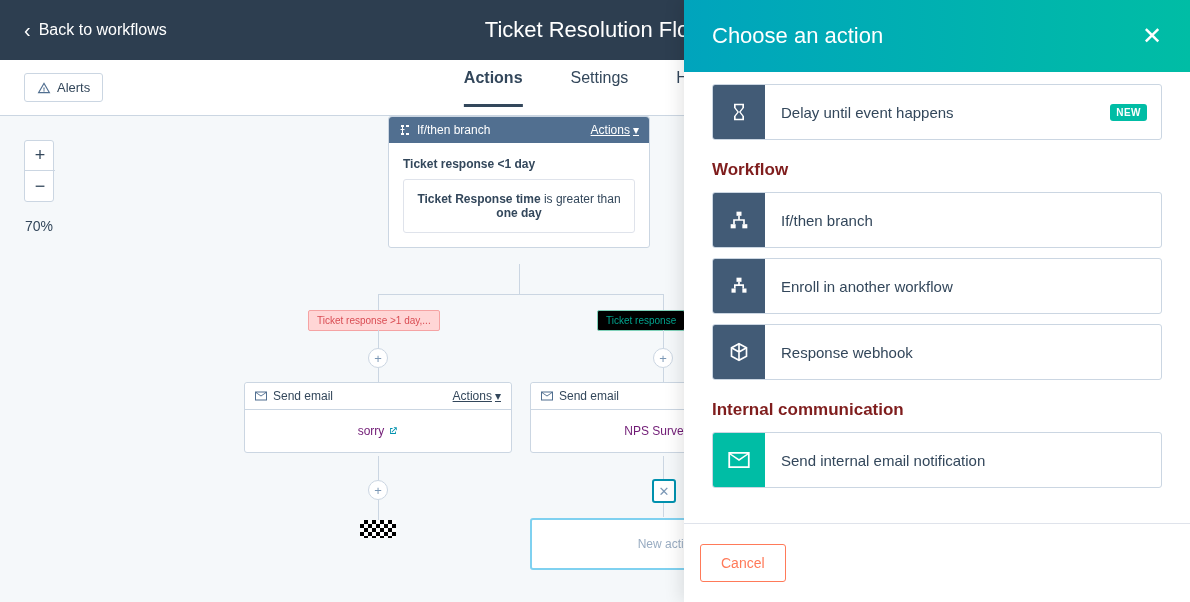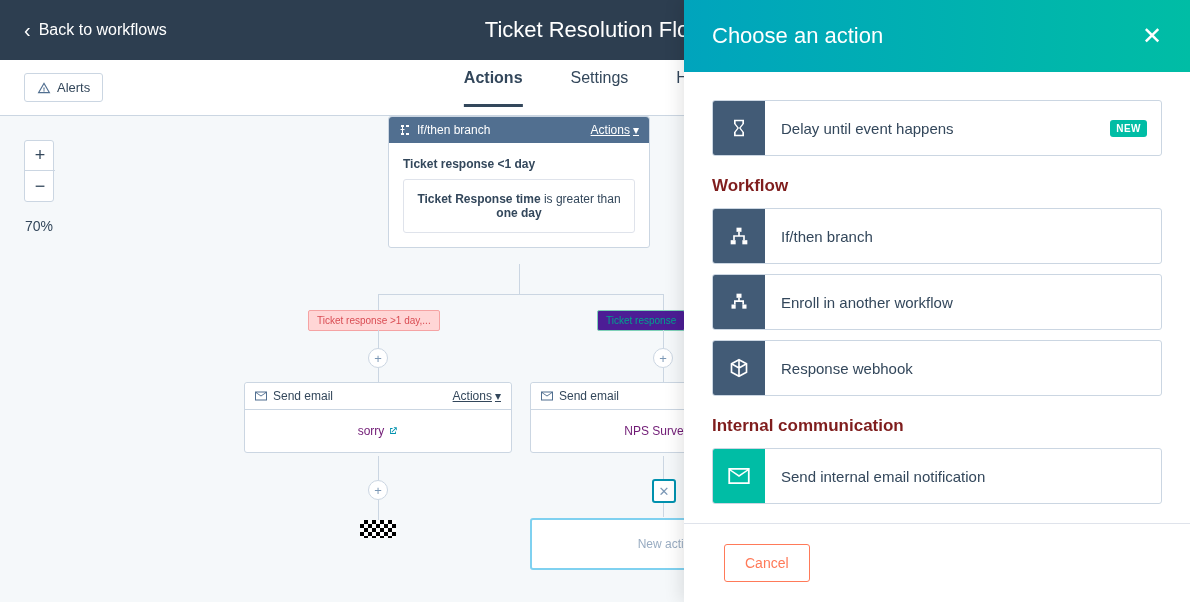--- a/index.html
+++ b/index.html
@@ -29,21 +29,21 @@
 
 .flow { position: relative; width: 100%; height: 100%; }
 .node { position: absolute; background: white; border: 1px solid #cbd6e2; border-radius: 3px; }
 .node-header { background: #516f90; color: white; padding: 6px 10px; font-size: 12px; display: flex; align-items: center; justify-content: space-between; border-radius: 3px 3px 0 0; }
 .node-header.light { background: white; color: #33475b; border-bottom: 1px solid #cbd6e2; }
 .node-actions-link { text-decoration: underline; font-size: 12px; display: flex; align-items: center; gap: 3px; cursor: pointer; }
 .node-body { padding: 14px; font-size: 12px; color: #33475b; }
 .criteria-box { border: 1px solid #dfe3eb; border-radius: 3px; padding: 12px; text-align: center; font-size: 12px; margin-top: 8px; }
 .branch-label { position: absolute; padding: 4px 8px; font-size: 10px; border-radius: 2px; font-weight: 500; }
 .branch-red { background: #ffd6d6; color: #d94c53; border: 1px solid #f5a3a3; }
-.branch-green { background: #4c1d95; color: #00a38d; border: 1px solid #7fd1b9; }
+.branch-green { background: #000000; color: #00a38d; border: 1px solid #7fd1b9; }
 .plus-btn { position: absolute; width: 20px; height: 20px; border: 1px solid #cbd6e2; border-radius: 50%; background: white; display: flex; align-items: center; justify-content: center; font-size: 13px; color: #7c98b6; cursor: pointer; }
 .plus-btn.sel { border: 2px solid #0091ae; }
 .email-link { color: #701a75; font-size: 12px; display:flex; align-items:center; justify-content:center; gap:4px; }
 .finish-flag { position: absolute; width: 36px; height: 18px; background: repeating-conic-gradient(#000 0 25%, #fff 0 50%) 0 0/8px 8px; }
 .new-action-box { position: absolute; border: 2px solid #7fd1f0; border-radius: 3px; background: white; display:flex; align-items:center; justify-content:center; color:#99acc2; font-size:12px; }
 
 .connector { position: absolute; background: #cbd6e2; }
 
 
 .panel { position: absolute; right: 0; top: 0; width: 506px; height: 602px; background: white; box-shadow: -4px 0 16px rgba(0,0,0,0.1); display: flex; flex-direction: column; z-index: 100; }
@@ -51,21 +51,21 @@
 .panel-title { font-size: 22px; font-weight: 500; }
 .close-x { font-size: 24px; cursor: pointer; font-weight: 300; }
 .panel-body { flex: 1; overflow-y: auto; padding: 0 28px 20px 28px; }
 .section-title { font-size: 17px; font-weight: 600; color: #7f1d1d; margin: 20px 0 12px 0; }
 .action-item { border: 1px solid #cbd6e2; border-radius: 3px; display: flex; align-items: center; height: 56px; margin-bottom: 10px; cursor: pointer; overflow: hidden; }
 .action-icon { width: 52px; height: 56px; display: flex; align-items: center; justify-content: center; color: white; }
 .action-icon.dark { background: #425b76; }
 .action-icon.teal { background: #00bda5; }
 .action-label { flex: 1; padding: 0 16px; font-size: 15px; color: #33475b; }
 .new-badge { background: #00bda5; color: white; font-size: 10px; font-weight: 700; padding: 3px 6px; border-radius: 3px; margin-right: 14px; letter-spacing: 0.5px; }
-.panel-footer { border-top: 1px solid #dfe3eb; padding: 20px 40px; }
+.panel-footer { border-top: 1px solid #dfe3eb; padding: 20px 16px; }
 .cancel-btn { border: 1px solid #ff7a59; color: #ff7a59; background: white; padding: 10px 20px; border-radius: 3px; font-size: 14px; cursor: pointer; }
 
 svg { display: block; }
 </style>
 </head>
 <body>
 
 <div class="header">
   <div class="back-link">
     <span class="back-chevron">‹</span>
@@ -208,21 +208,21 @@
   </div>
 </div>
 
 <div class="panel">
   <div class="panel-header">
     <div class="panel-title">Choose an action</div>
     <div class="close-x">✕</div>
   </div>
   <div class="panel-body">
 
-    <div class="action-item" style="margin-top:28px;justify-content:flex-end;">
+    <div class="action-item" style="margin-top:12px;justify-content:flex-end;">
       <div class="action-icon dark">
         <svg width="20" height="20" viewBox="0 0 24 24" fill="white">
             <path d="M6 2h12v5l-4 5 4 5v5H6v-5l4-5-4-5V2zm2 2v3l4 5 4-5V4H8zm0 16h8v-3l-4-5-4 5v3z"></path>
           </svg>
       </div>
       <div class="action-label">Delay until event happens</div>
       <div class="new-badge">NEW</div>
     </div>
 
     <div class="section-title">Workflow</div>

